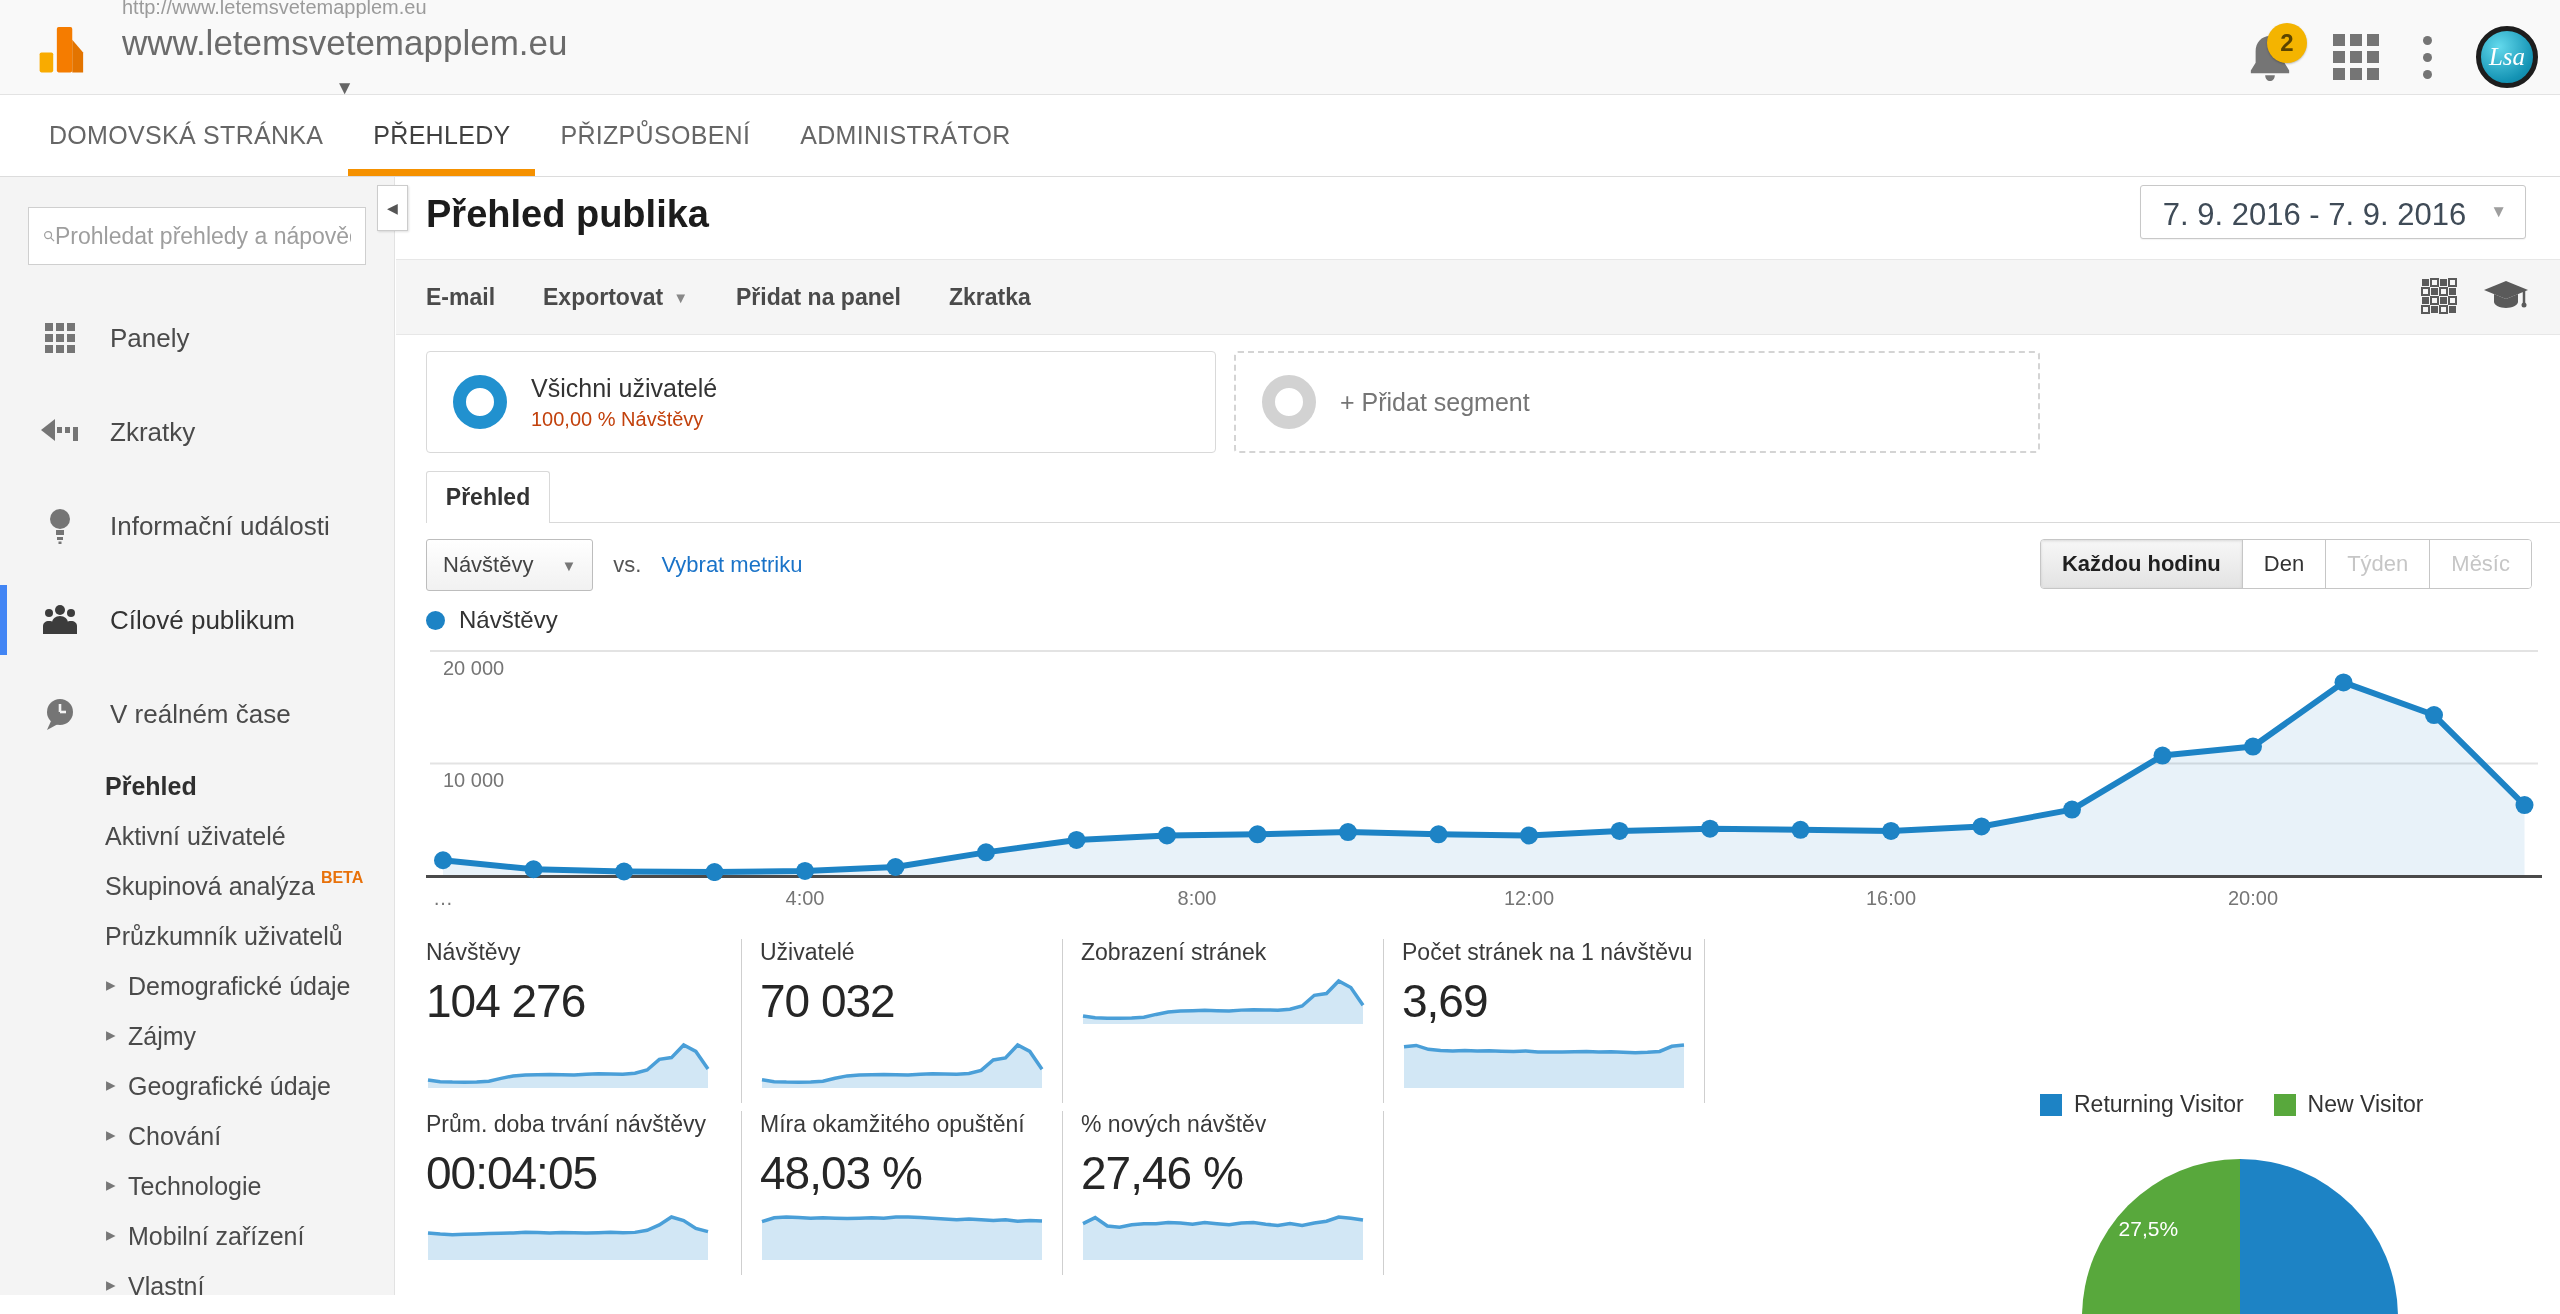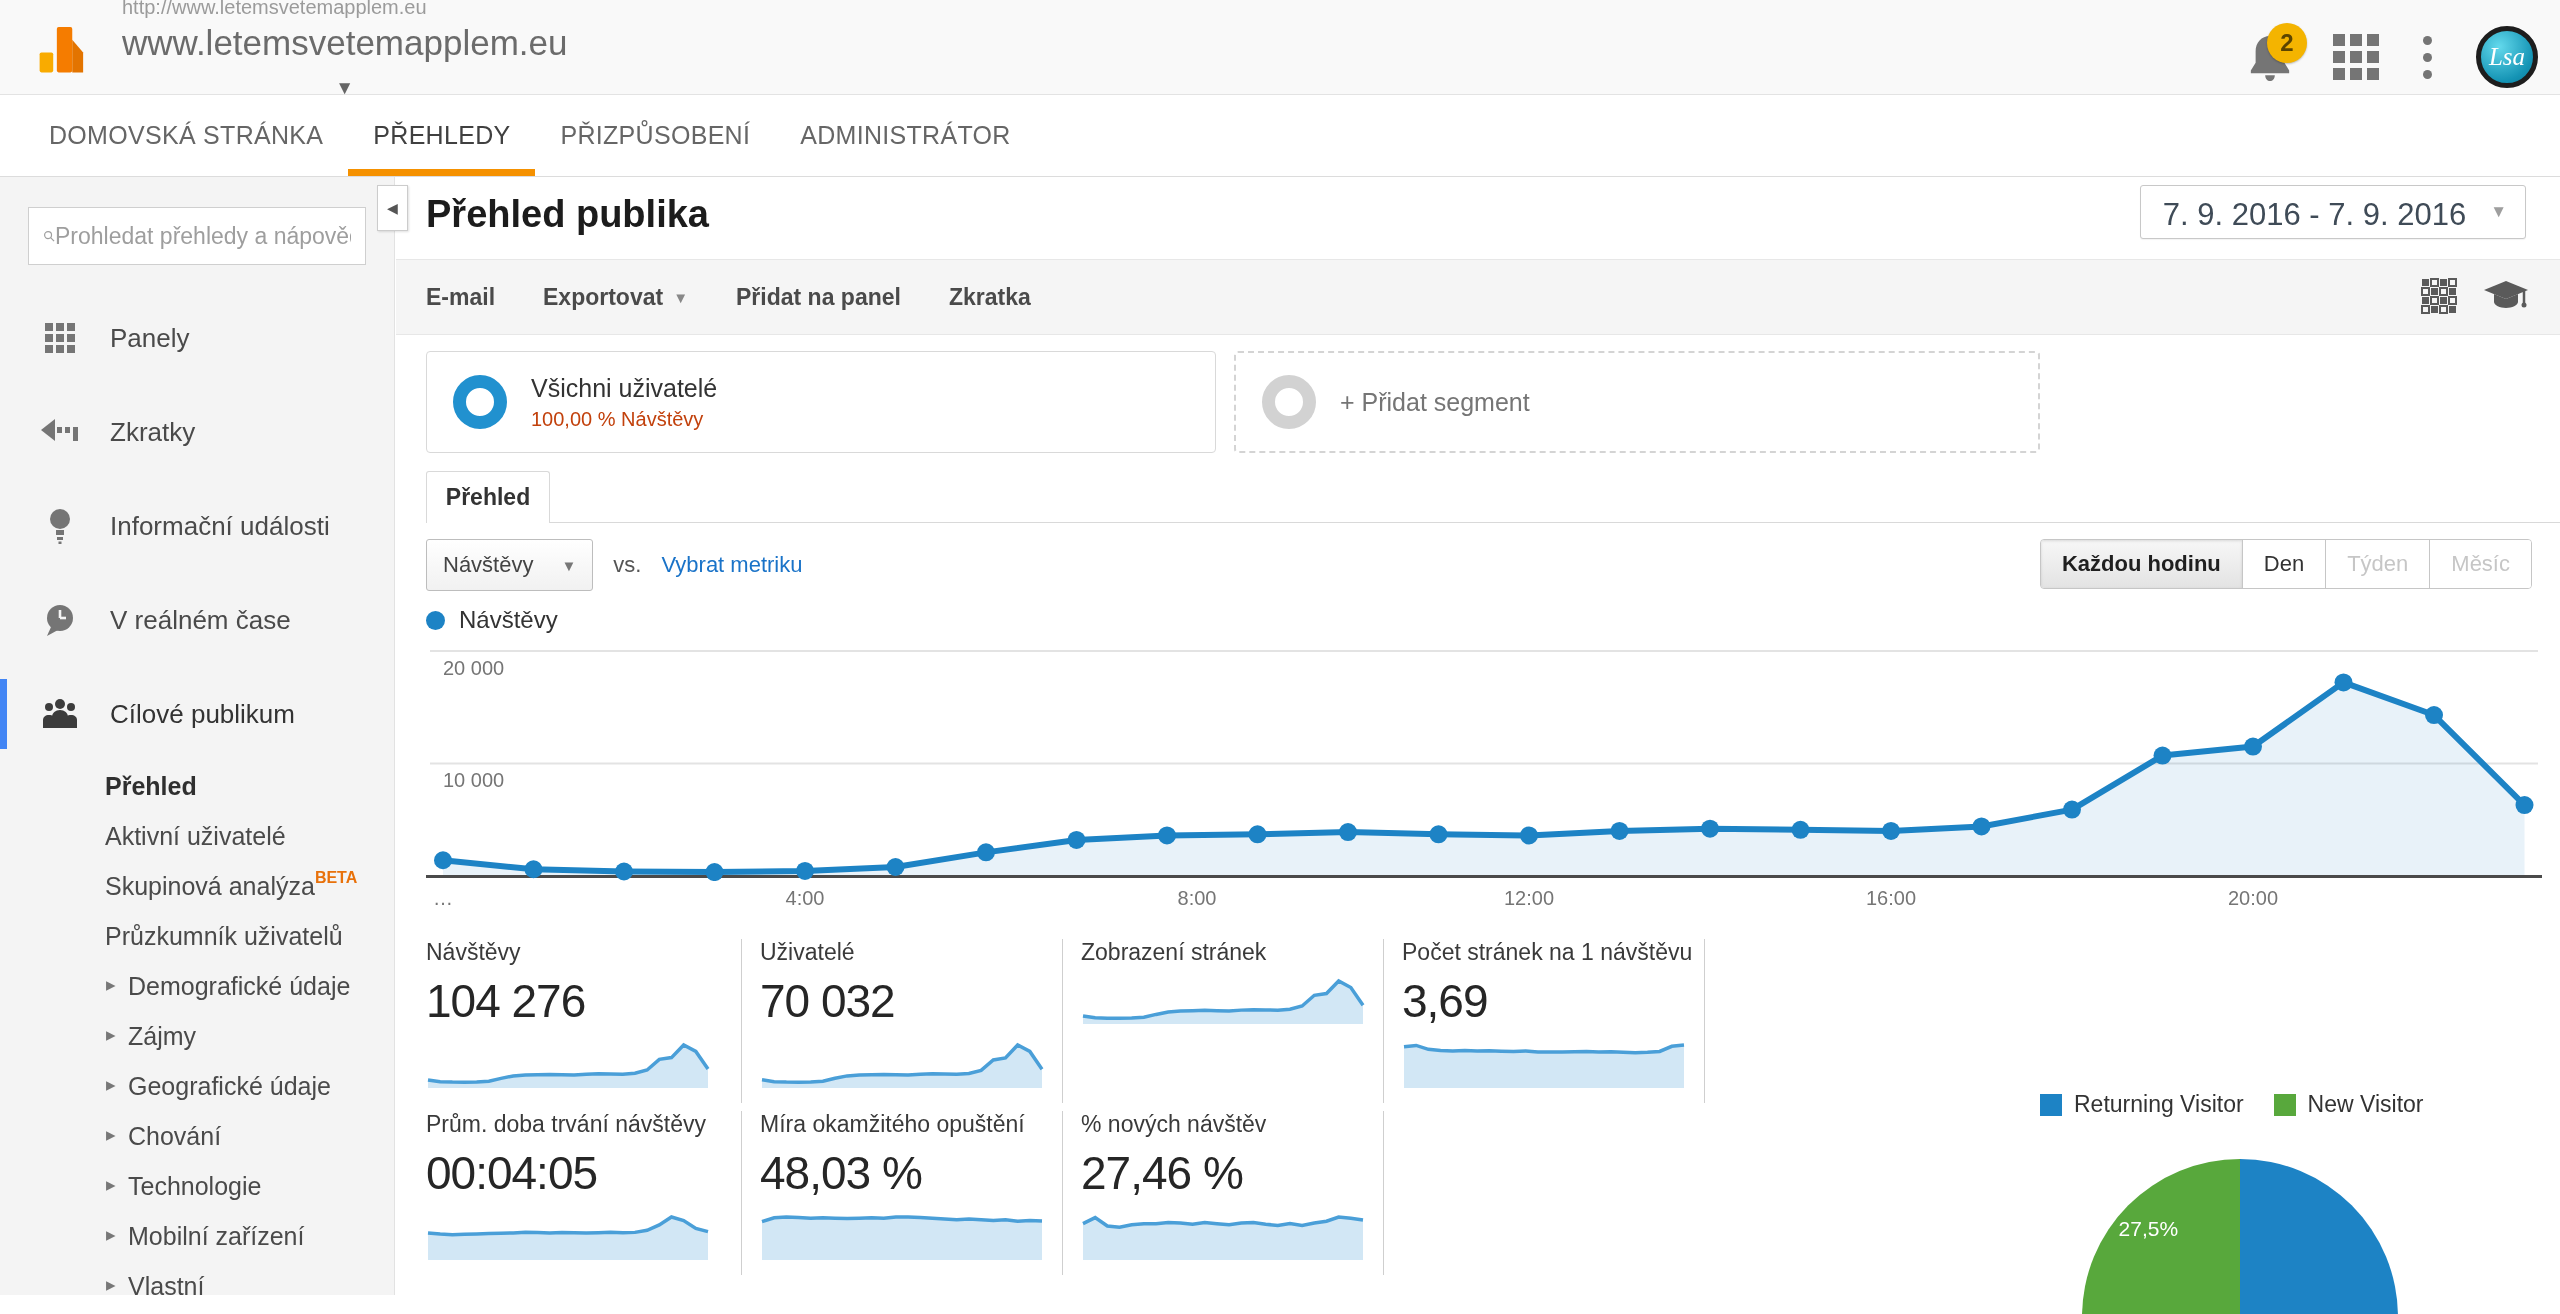--- a/index.html
+++ b/index.html
@@ -49,21 +49,21 @@
   .side-item { height:94px; display:flex; align-items:center; padding-left:40px; gap:30px;
     font-size:26px; color:#4a4a4a; cursor:pointer; position:relative; }
   .side-item .icon { width:40px; display:flex; justify-content:center; }
   .side-item.active { color:#333; }
   .side-item.active::before { content:""; position:absolute; left:0; top:12px; bottom:12px; width:7px; background:#4285f4; }
   .side-sub { height:50px; display:flex; align-items:center; font-size:25px; color:#4a4a4a;
     padding-left:105px; cursor:pointer; position:relative; }
   .side-sub.bold { font-weight:bold; color:#2f2f2f; }
   .side-sub.expandable { padding-left:128px; }
   .side-sub .tri { position:absolute; left:106px; font-size:19px; color:#777; top:12px; }
-  .beta { color:#e8710a; font-size:16px; font-weight:bold; position:relative; top:-8px; }
+  .beta { color:#e8710a; font-size:16px; font-weight:bold; margin-left:6px; position:relative; top:-8px; }
 
   
   .main-area { position:absolute; left:396px; right:0; top:0; bottom:0; background:#fff; }
   .title-band { height:82px; position:relative; }
   .page-title { position:absolute; left:30px; top:16px; font-size:38px; font-weight:bold; color:#1c1c1c; }
   .date-picker { position:absolute; right:34px; top:8px; height:54px; background:#fff;
     border:1px solid #c8c8c8; border-radius:3px; display:flex; align-items:center; gap:24px;
     padding:0 18px 0 22px; cursor:pointer; box-shadow:0 1px 1px rgba(0,0,0,.05); }
   .date-text { font-size:31px; color:#3f4b57;margin-top:6px; }
   .date-caret { font-size:17px; color:#9e9e9e; }
@@ -230,45 +230,45 @@
               <g fill="#757575">
                 <circle cx="13" cy="11" r="10"></circle>
                 <rect x="9" y="22" width="8" height="5"></rect>
                 <rect x="10" y="29" width="6" height="3"></rect>
                 <rect x="11.5" y="33.5" width="3" height="2.5"></rect>
               </g>
             </svg>
           </span>
           <span>Informační události</span>
         </div>
-        <div class="side-item">
-          <span class="icon">
-            <svg width="34" height="34" viewBox="0 0 34 34">
-              <circle cx="17" cy="15" r="13" fill="#757575"></circle>
-              <polygon points="8,24 4,33 15,27" fill="#757575"></polygon>
-              <line x1="17" y1="15" x2="17" y2="7" stroke="#f4f4f4" stroke-width="2.6"></line>
-              <line x1="17" y1="15" x2="23" y2="15" stroke="#f4f4f4" stroke-width="2.6"></line>
-            </svg>
-          </span>
-          <span>V reálném čase</span>
-        </div>
         <div class="side-item active">
           <span class="icon">
             <svg width="38" height="32" viewBox="0 0 38 32">
               <g fill="#3c3c3c">
                 <circle cx="8" cy="9" r="4"></circle>
                 <circle cx="30" cy="9" r="4"></circle>
                 <circle cx="19" cy="6" r="5"></circle>
                 <path d="M2 30v-8c0-3 2.5-5 6-5s6 2 6 5v8z"></path>
                 <path d="M24 30v-8c0-3 2.5-5 6-5s6 2 6 5v8z"></path>
                 <path d="M11 30V19c0-4 3.5-7 8-7s8 3 8 7v11z"></path>
               </g>
             </svg>
           </span>
           <span>Cílové publikum</span>
+        </div>
+        <div class="side-item">
+          <span class="icon">
+            <svg width="34" height="34" viewBox="0 0 34 34">
+              <circle cx="17" cy="15" r="13" fill="#757575"></circle>
+              <polygon points="8,24 4,33 15,27" fill="#757575"></polygon>
+              <line x1="17" y1="15" x2="17" y2="7" stroke="#f4f4f4" stroke-width="2.6"></line>
+              <line x1="17" y1="15" x2="23" y2="15" stroke="#f4f4f4" stroke-width="2.6"></line>
+            </svg>
+          </span>
+          <span>V reálném čase</span>
         </div>
       </div>
     <div id="sidebar-subitems">
         <div class="side-sub bold">
           <span>Přehled</span>
         </div>
         <div class="side-sub">
           <span>Aktivní uživatelé</span>
         </div>
         <div class="side-sub">

